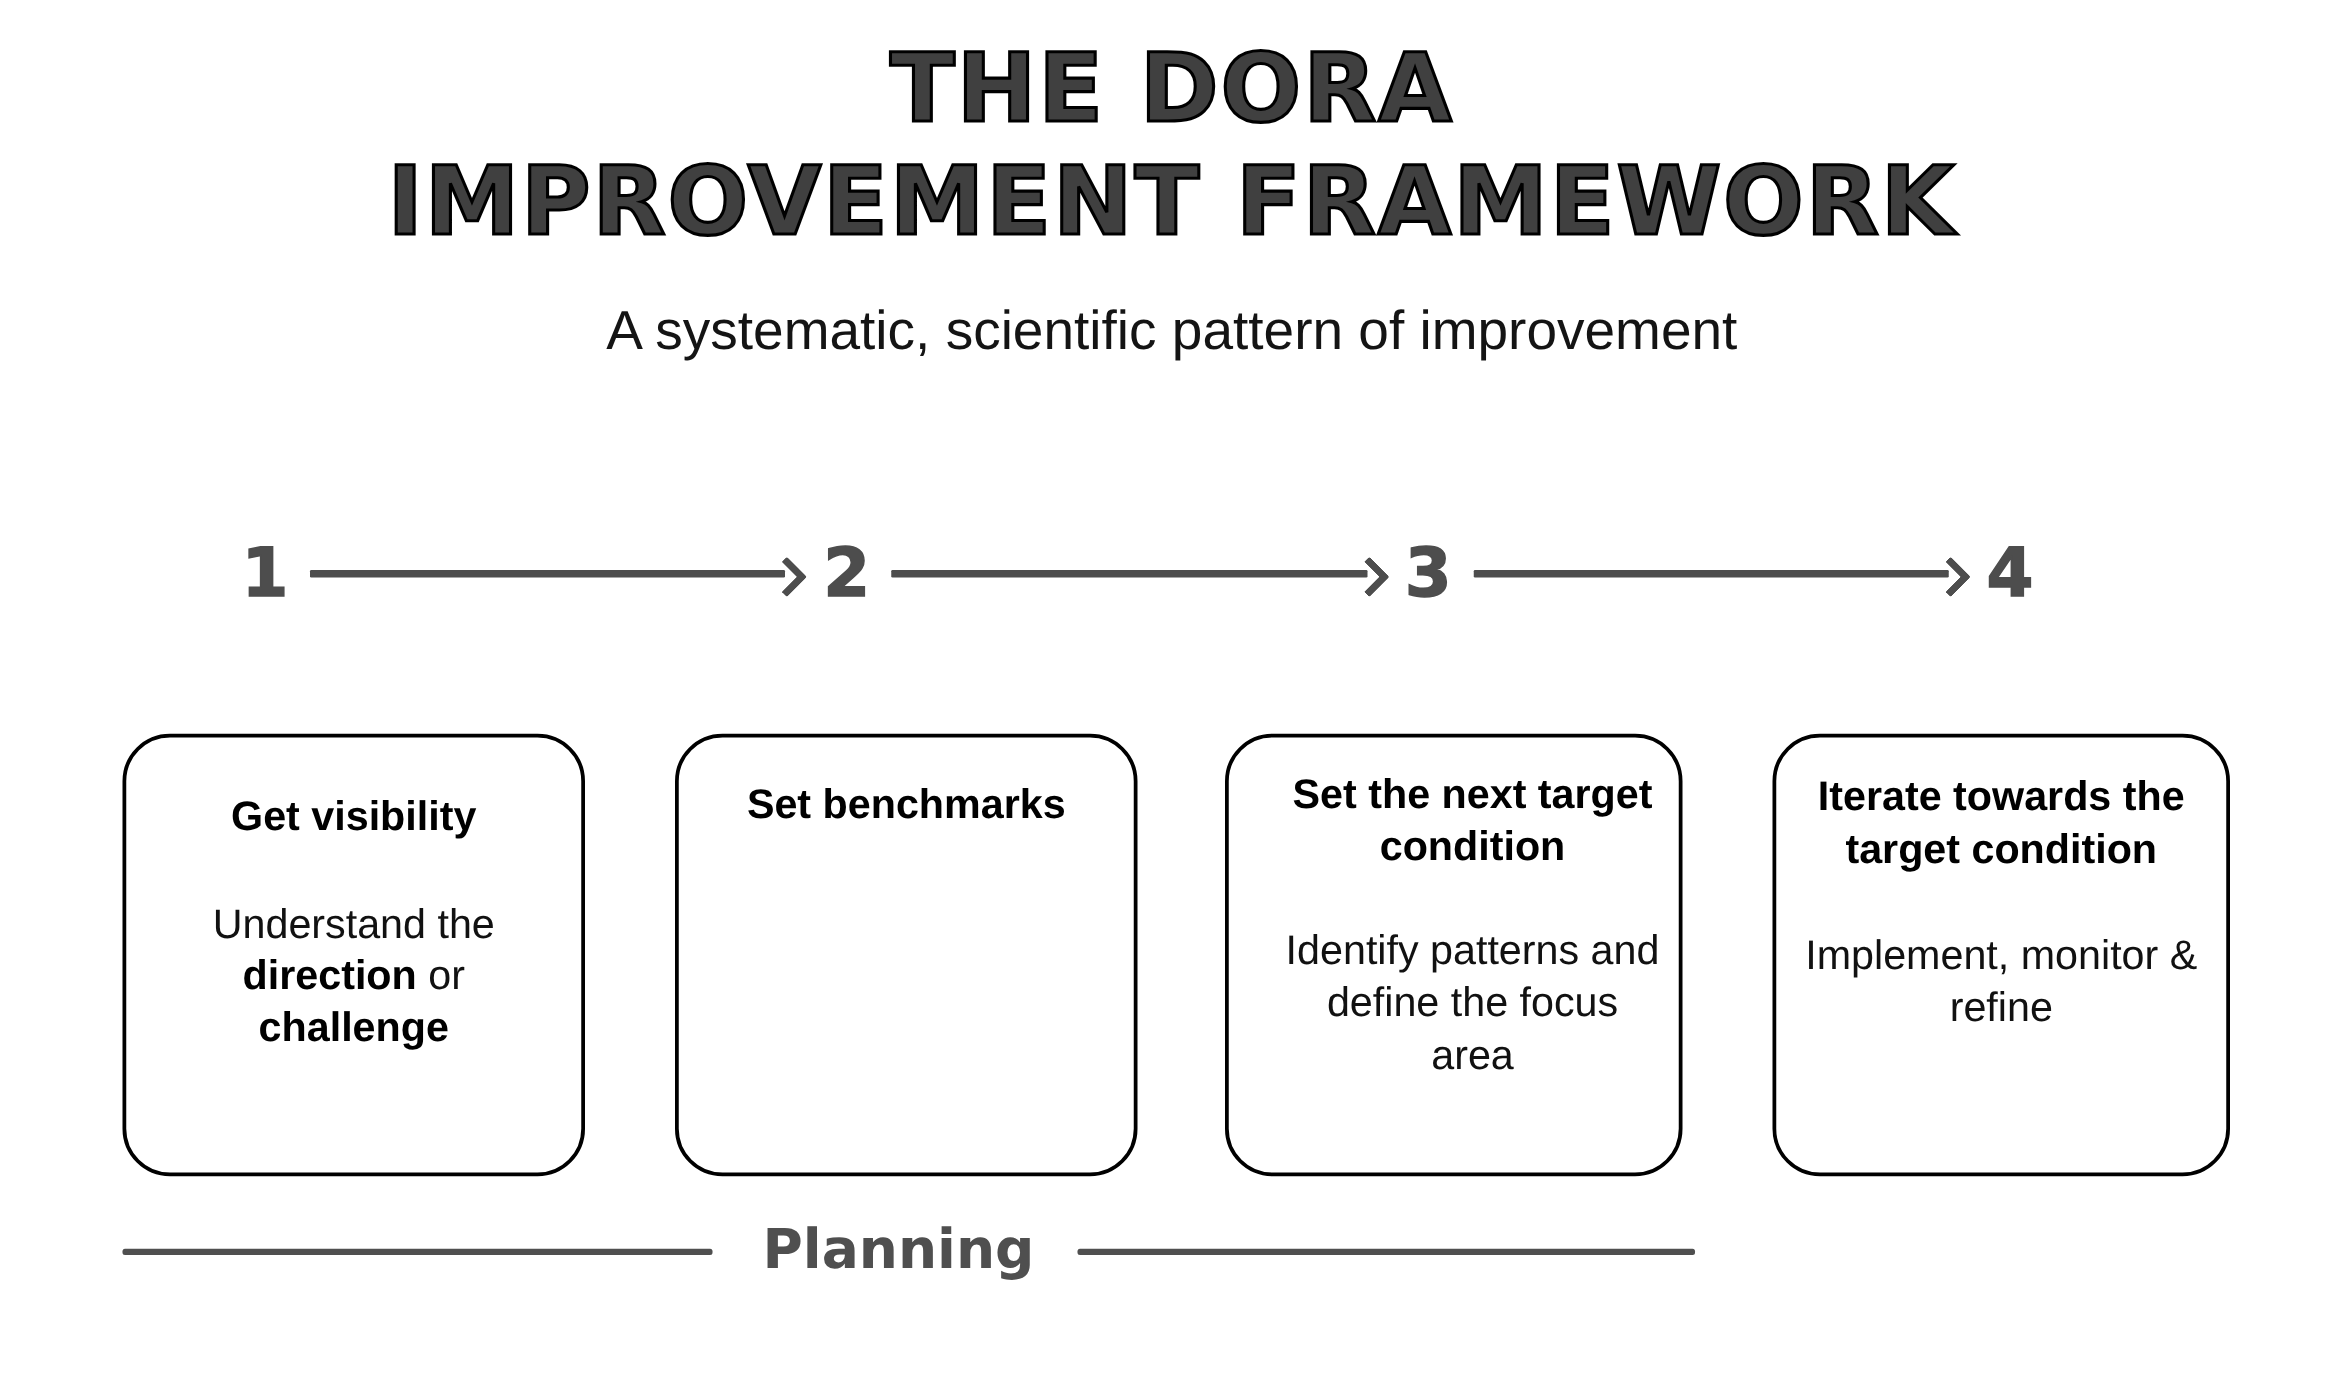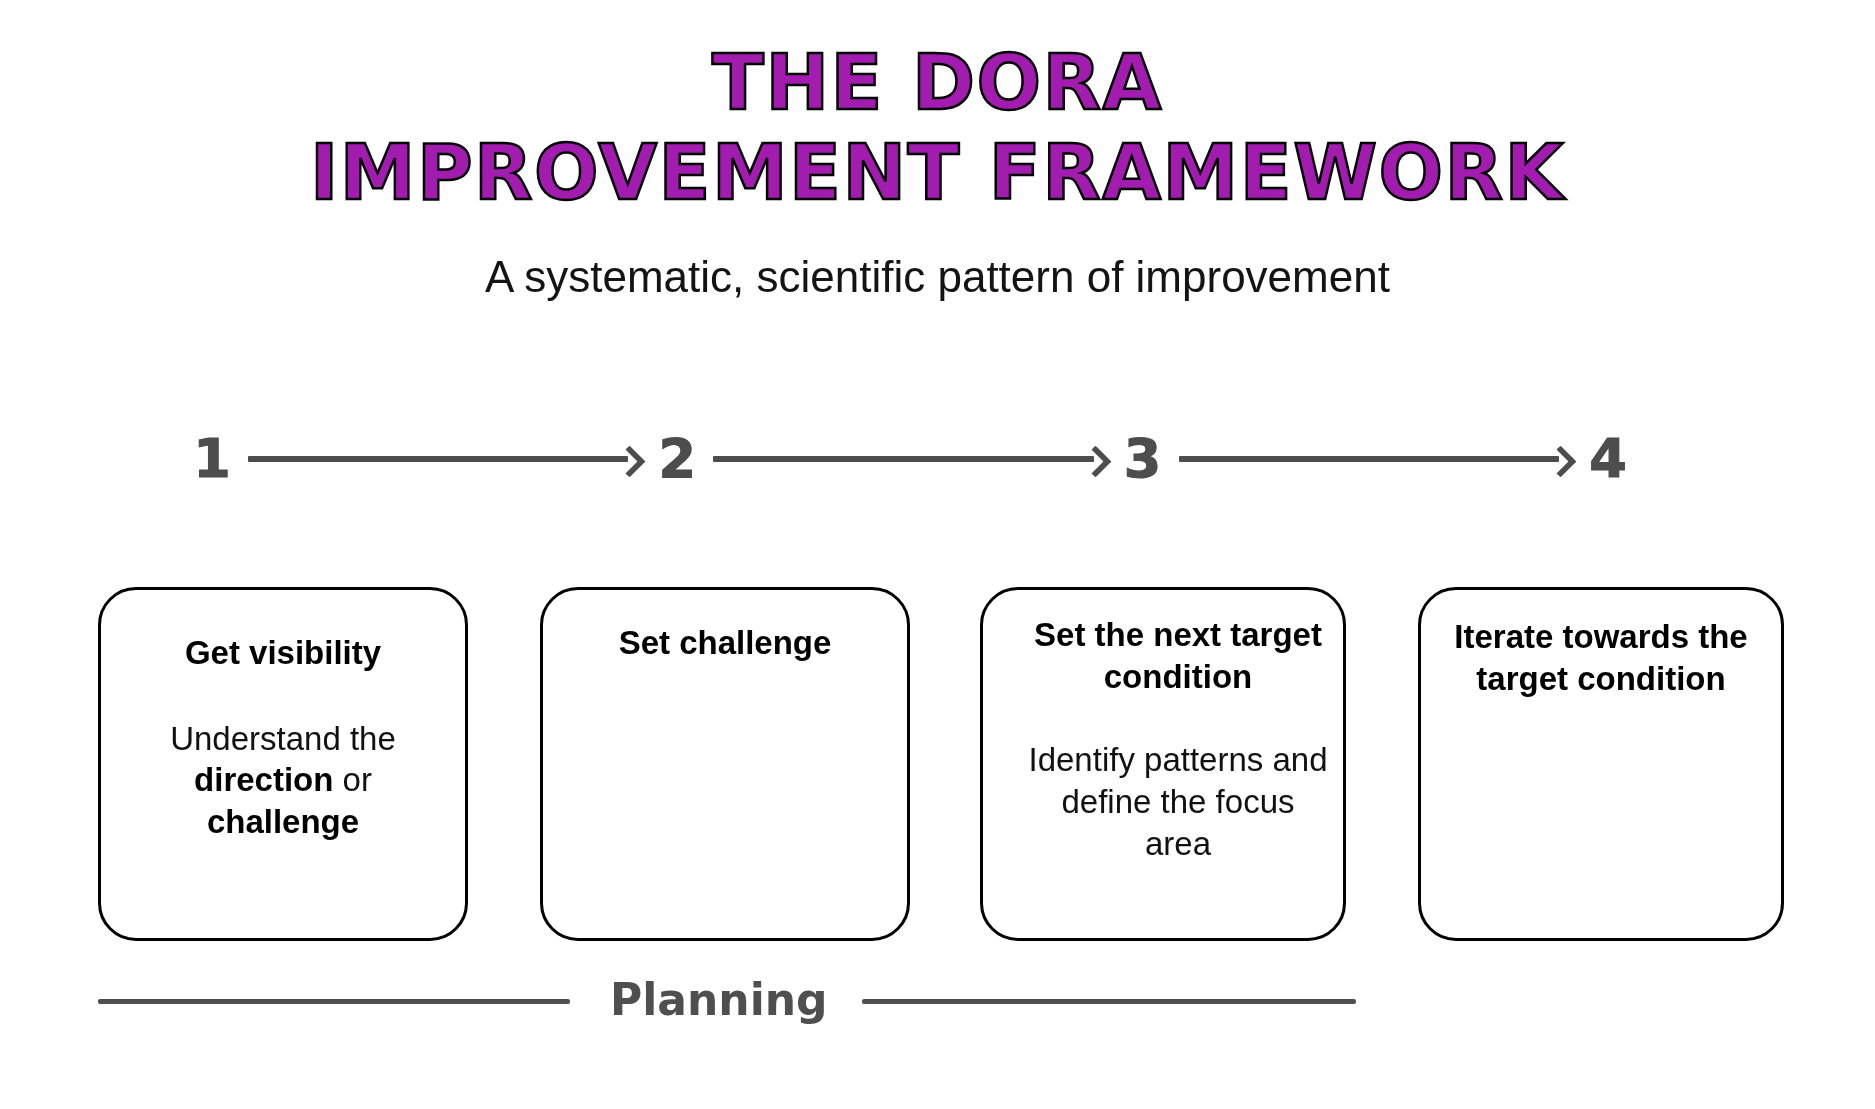--- a/index.html
+++ b/index.html
@@ -18,27 +18,27 @@
   
   .header {
     position: absolute;
     top: 0;
     left: 0;
     width: 1875px;
     text-align: center;
   }
   .title {
     margin: 0;
-    padding-top: 38px;
+    padding-top: 26px;
     font-family: "DejaVu Sans", sans-serif;
     font-weight: 700;
     font-size: 76px;
     line-height: 1.18;
     letter-spacing: 1.5px;
-    color: #a21caf;
+    color: #404040;
     text-transform: uppercase;
     -webkit-text-stroke: 2.5px #000000;
   }
   .title .line2 { display: block; }
   .subtitle {
     margin: 0;
     padding-top: 36px;
     font-family: "Liberation Sans", sans-serif;
     font-weight: 400;
     font-size: 44px;
@@ -218,30 +218,31 @@
 </div>
 
 <div class="cards">
 
   <div class="card card-0">
     <p class="card-heading">Get visibility</p>
     <p class="card-body"><span>Understand the </span><b>direction</b><span> or </span><b>challenge</b></p>
   </div>
 
   <div class="card card-1">
-    <p class="card-heading">Set challenge</p>
+    <p class="card-heading">Set benchmarks</p>
   </div>
 
   <div class="card card-2">
     <p class="card-heading">Set the next target condition</p>
     <p class="card-body">Identify patterns and define the focus area</p>
   </div>
 
   <div class="card card-3">
     <p class="card-heading">Iterate towards the target condition</p>
+    <p class="card-body">Implement, monitor &amp; refine</p>
   </div>
 
 </div>
 
 <div class="phases">
   <span class="phase-line phase-line-left"></span>
   <span class="phase-label phase-planning">Planning</span>
   <span class="phase-line phase-line-right"></span>
 </div>
 

